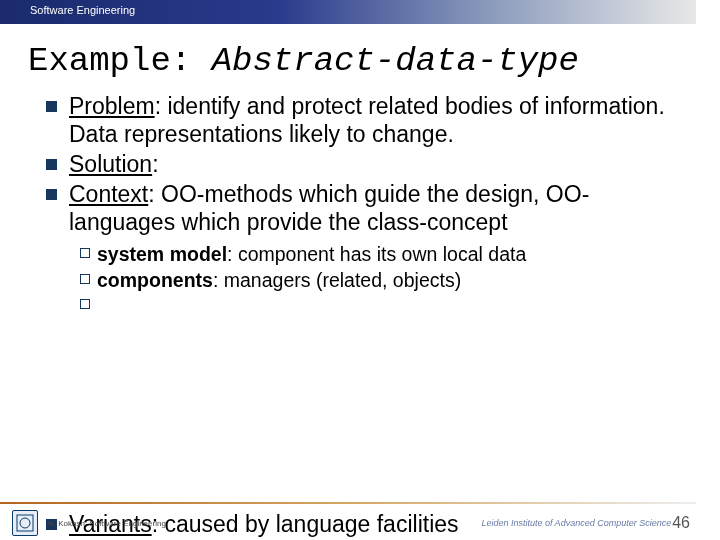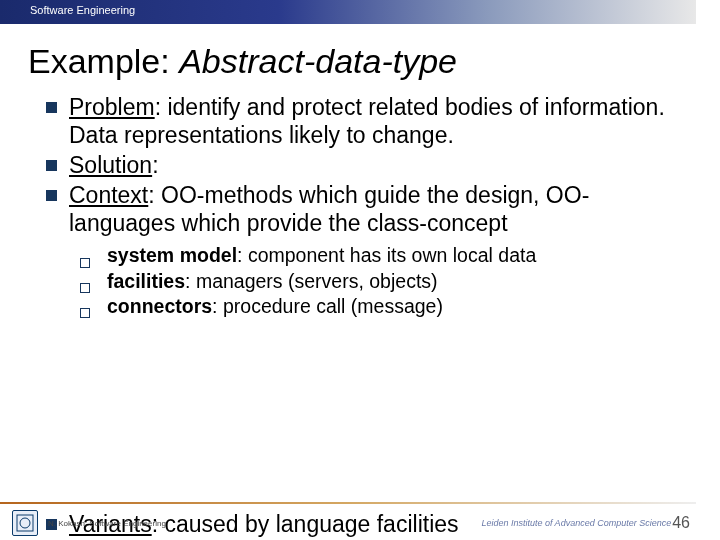--- a/index.html
+++ b/index.html
@@ -2,32 +2,32 @@
 <html><head>
 <meta charset="utf-8">
 <style>
   * { margin: 0; padding: 0; box-sizing: border-box; }
   html, body { width: 720px; height: 540px; font-family: Arial, sans-serif; background: #fff; overflow: hidden; }
   
   .slide { width: 696px; height: 540px; position: relative; display: flex; flex-direction: column; }
   
   .topbar { height: 24px; background: linear-gradient(to right, #1a2a6c 0%, #2a3a8c 40%, #8a9abc 70%, #e8e8e8 100%); color: #fff; font-size: 11px; padding: 4px 0 0 30px; }
   
-  .title { padding: 18px 20px 8px 28px; font-size: 34px; font-family: Liberation Sans, sans-serif; color: #000; }
+  .title { padding: 18px 20px 8px 28px; font-size: 34px; font-family: Liberation Mono, monospace; color: #000; }
   .title .italic { font-style: italic; }
   
   .content { flex: 1; padding: 4px 28px 0 46px; }
   
   .b1 { display: flex; align-items: flex-start; margin-bottom: 2px; }
   .b1 .marker { width: 11px; height: 11px; background: #17365d; margin-top: 9px; margin-right: 12px; flex-shrink: 0; }
   .b1 .text { font-size: 23px; line-height: 1.22; color: #000; }
   .b1 .label { text-decoration: underline; }
   
   .sub { padding-left: 34px; margin-top: 6px; }
-  .b2 { display: flex; align-items: flex-end; margin-bottom: 1px; gap: 10px; }
+  .b2 { display: flex; align-items: flex-start; margin-bottom: 1px; }
   .b2 .marker { width: 10px; height: 10px; border: 1.5px solid #17365d; margin-top: 6px; margin-right: 7px; flex-shrink: 0; }
   .b2 .text { font-size: 19.5px; line-height: 1.25; color: #000; }
   .b2 .bold { font-weight: bold; }
   
   .variants-wrap { padding-left: 46px; margin-top: 10px; }
   
   .footer { position: absolute; bottom: 0; left: 0; right: 0; }
   .footer-line { height: 2px; background: linear-gradient(to right, #b5651d 0%, #d4a762 50%, #eee 100%); margin: 0 0 2px 0; }
   .footer-bar { height: 34px; display: flex; align-items: center; justify-content: space-between; padding: 0 6px 0 12px; }
   .logo { width: 26px; height: 26px; border: 1px solid #0a3a6a; background: #e8eef8; border-radius: 2px; display:flex; align-items:center; justify-content:center; }
@@ -68,25 +68,24 @@
       <div class="text"><span class="label">Context</span><span>: OO-methods which guide the design, OO-languages which provide the class-concept</span></div>
     </div>
 
     <div class="sub">
       <div class="b2">
         <div class="marker"></div>
         <div class="text"><span class="bold">system model</span><span>: component has its own local data</span></div>
       </div>
       <div class="b2">
         <div class="marker"></div>
-        <div class="text"><span class="bold">facilities</span><span>: managers (servers, objects)</span></div>
+        <div class="text"><span class="bold">components</span><span>: managers (related, objects)</span></div>
       </div>
       <div class="b2">
         <div class="marker"></div>
-        <div class="text"><span class="bold">connectors</span><span>: procedure call (message)</span></div>
       </div>
     </div>
 
   </div>
 
   <div class="variants-wrap">
     <div class="b1">
       <div class="marker"></div>
       <div class="text"><span class="label">Variants</span><span>: caused by language facilities</span></div>
     </div>

